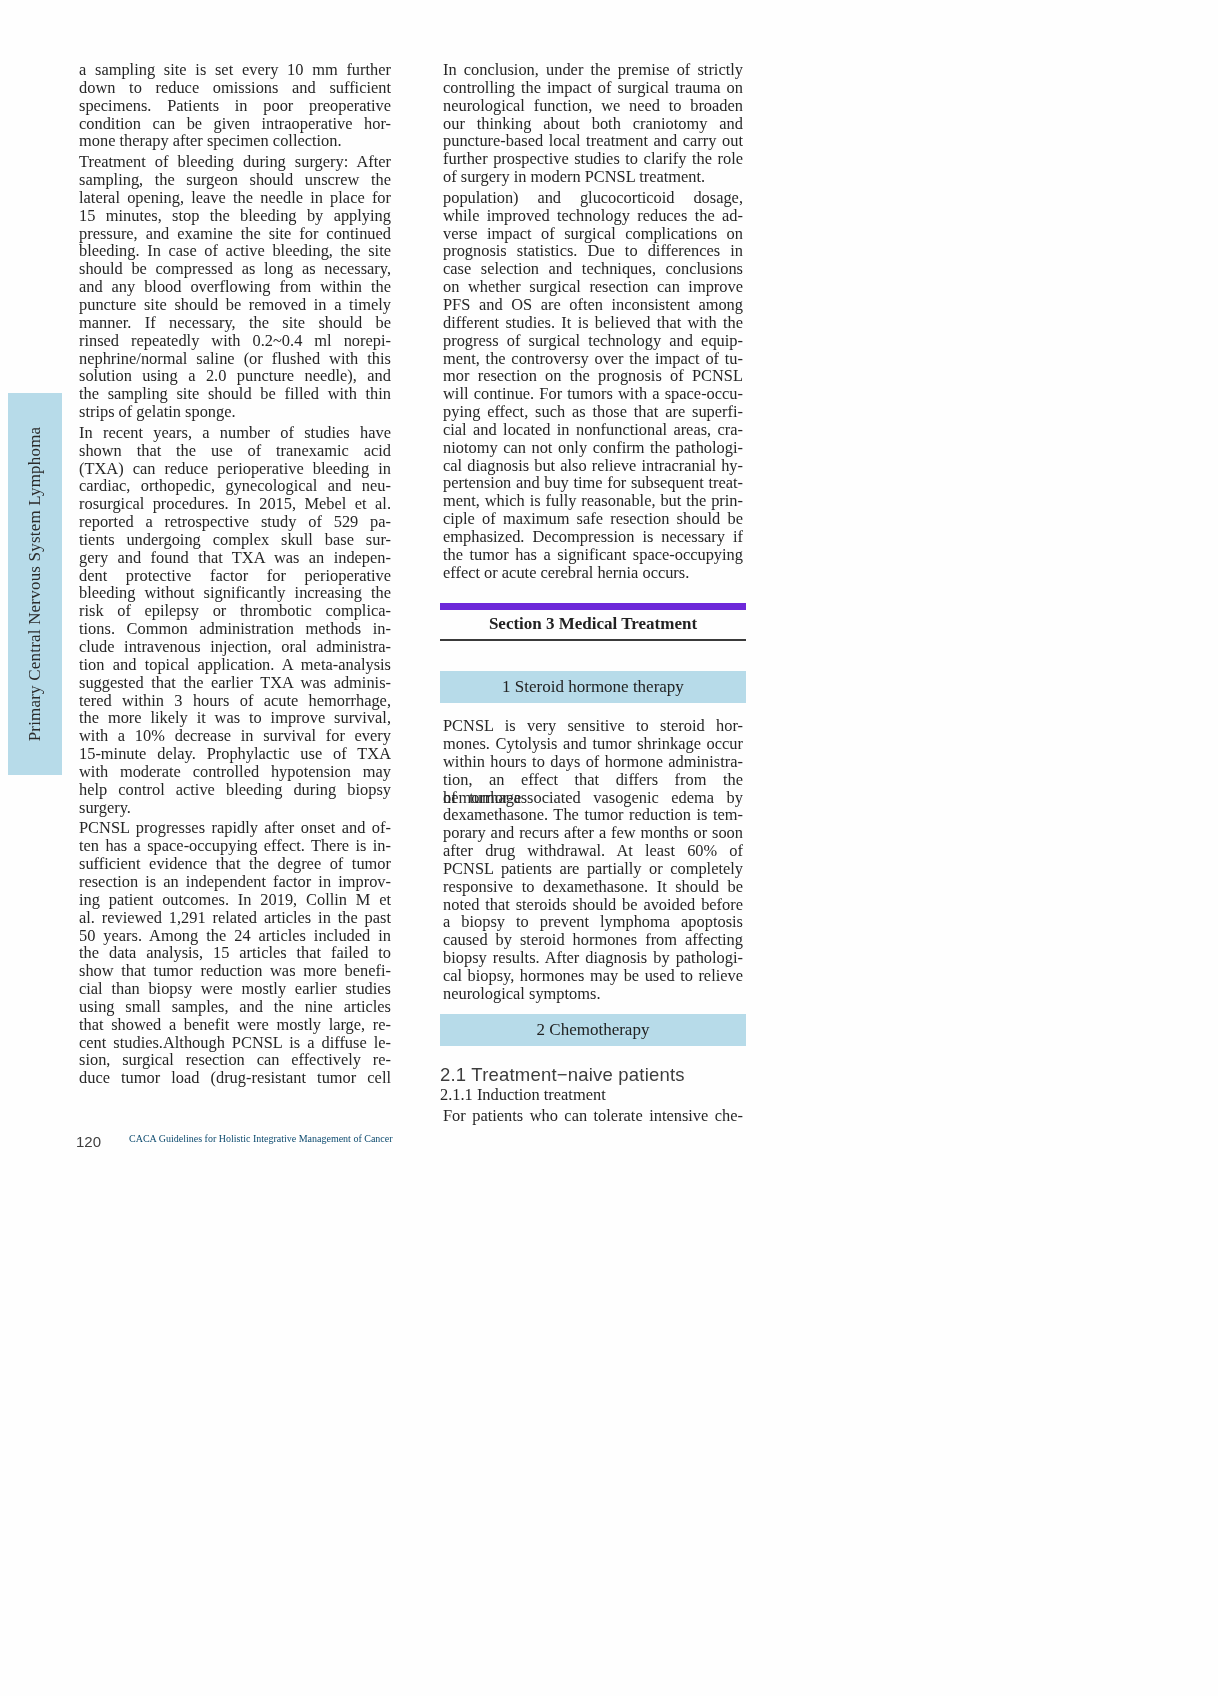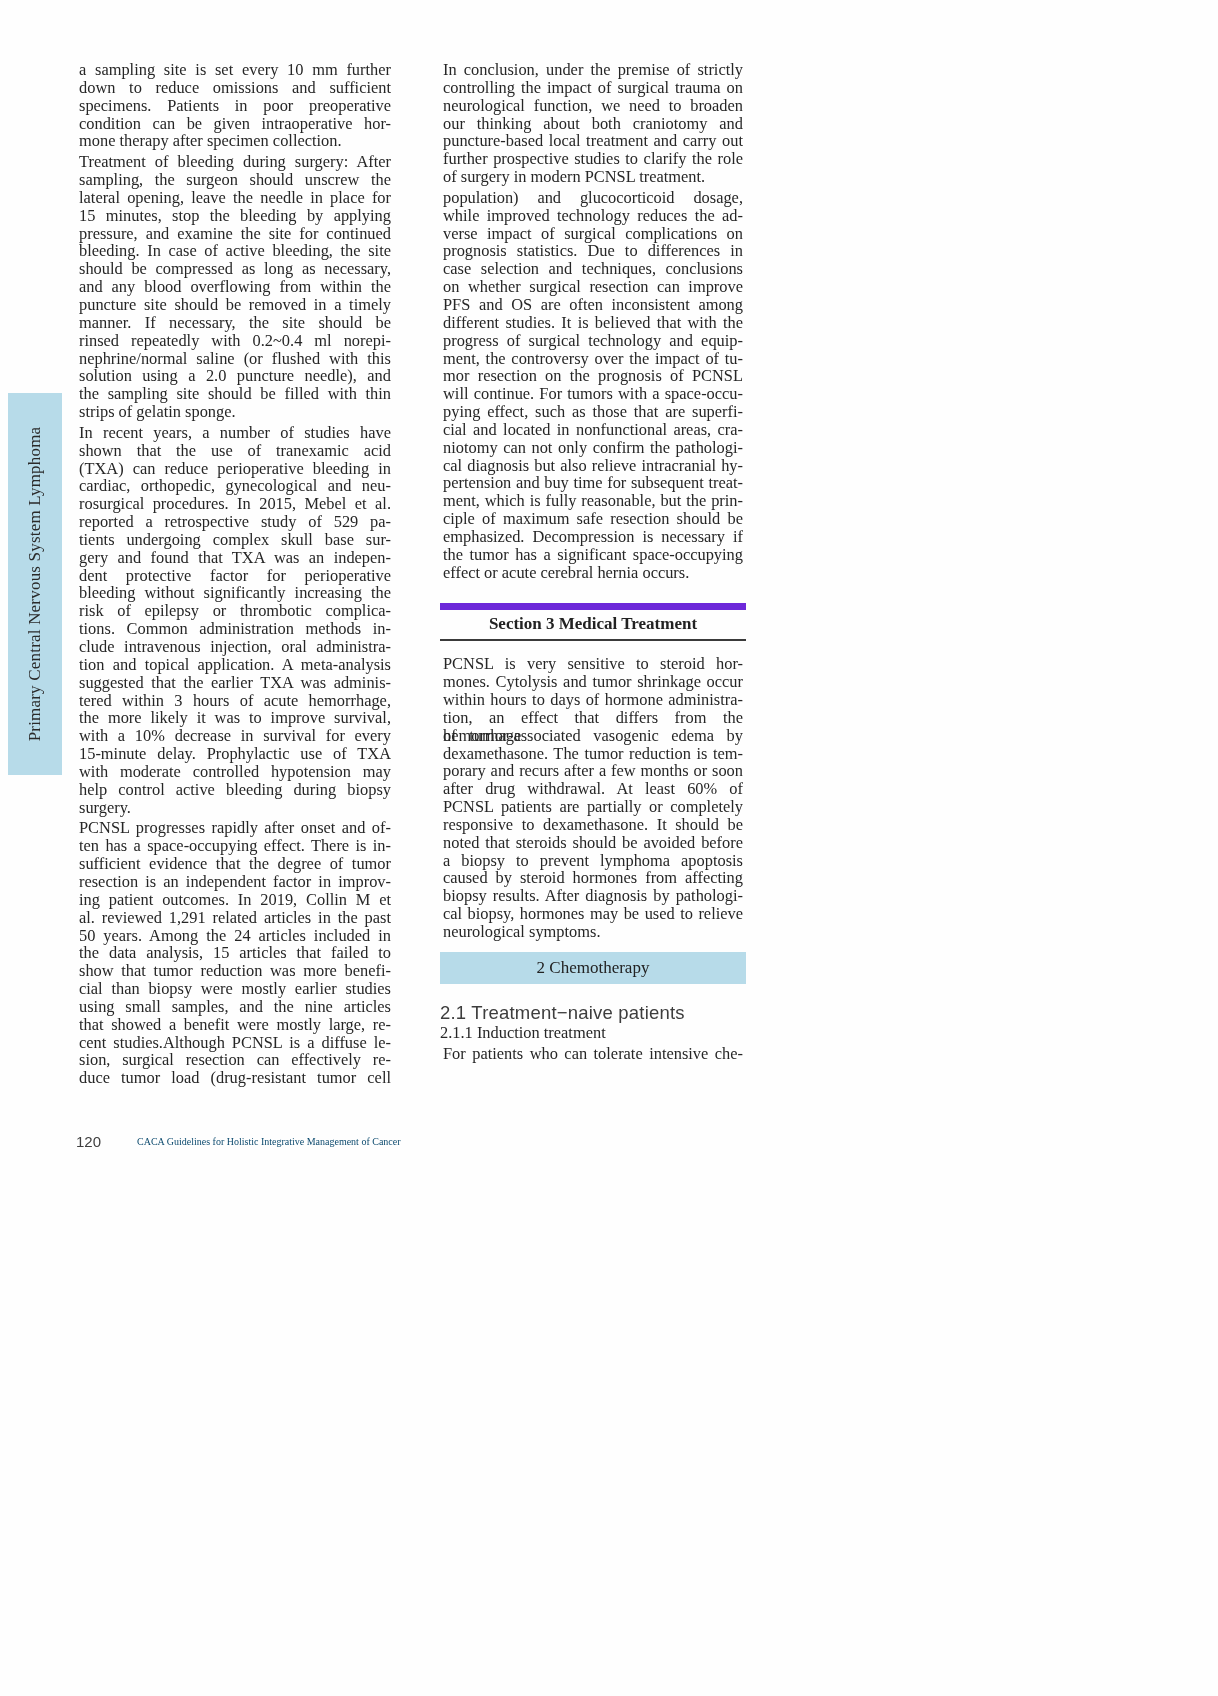--- a/index.html
+++ b/index.html
@@ -51,21 +51,21 @@
   .subhead-sans{
     margin-top:18px;
     font-family:"Liberation Sans", sans-serif;
     font-size:18.5px;line-height:22px;color:#3d3d3d;letter-spacing:.2px;
   }
   .line-serif{font-size:16.4px;line-height:18px;color:#262626;}
 
   
   .footer{
     position:absolute;left:76px;top:1133px;width:640px;
-    display:flex;align-items:center;gap:12px;
+    display:flex;align-items:flex-start;gap:4px;
   }
   .footer .pagenum{
     font-family:"Liberation Sans", sans-serif;
     font-size:15px;color:#3f3f3f;width:49px;
   }
   .footer .ftitle{
     font-size:10px;color:#0c4a6e;
   }
 </style>
 </head>
@@ -172,20 +172,21 @@
         <div class="jline">niotomy can not only confirm the pathologi-</div>
         <div class="jline">cal diagnosis but also relieve intracranial hy-</div>
         <div class="jline">pertension and buy time for subsequent treat-</div>
         <div class="jline">ment, which is fully reasonable, but the prin-</div>
         <div class="jline">ciple of maximum safe resection should be</div>
         <div class="jline">emphasized. Decompression is necessary if</div>
         <div class="jline">the tumor has a significant space-occupying</div>
         <div class="jline end">effect or acute cerebral hernia occurs.</div>
       </div>
       <div class="rule-heading">Section 3 Medical Treatment</div>
+      <div class="blue-heading mt-lg">1 Steroid hormone therapy</div>
       <div class="para mt-md">
         <div class="jline">PCNSL is very sensitive to steroid hor-</div>
         <div class="jline">mones. Cytolysis and tumor shrinkage occur</div>
         <div class="jline">within hours to days of hormone administra-</div>
         <div class="jline">tion, an effect that differs from the hemorrhage</div>
         <div class="jline">of tumor-associated vasogenic edema by</div>
         <div class="jline">dexamethasone. The tumor reduction is tem-</div>
         <div class="jline">porary and recurs after a few months or soon</div>
         <div class="jline">after drug withdrawal. At least 60% of</div>
         <div class="jline">PCNSL patients are partially or completely</div>

